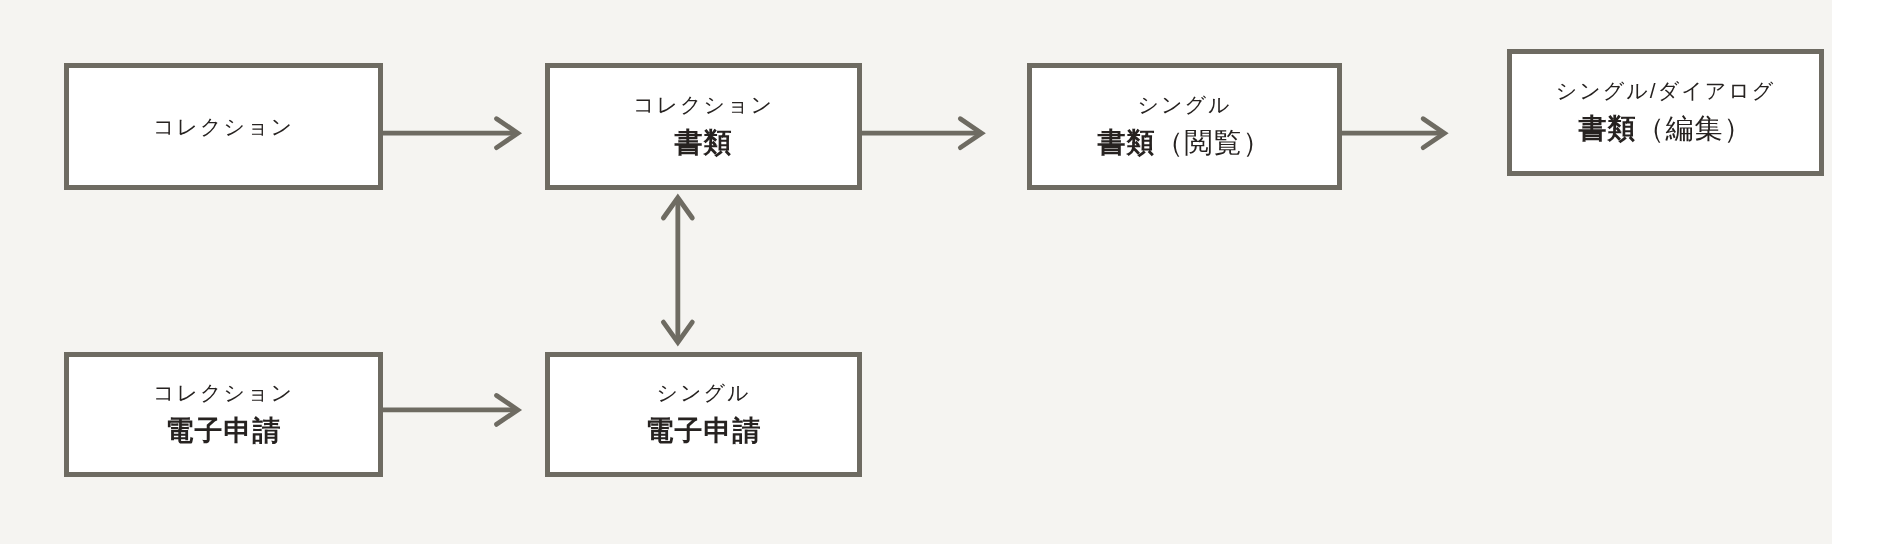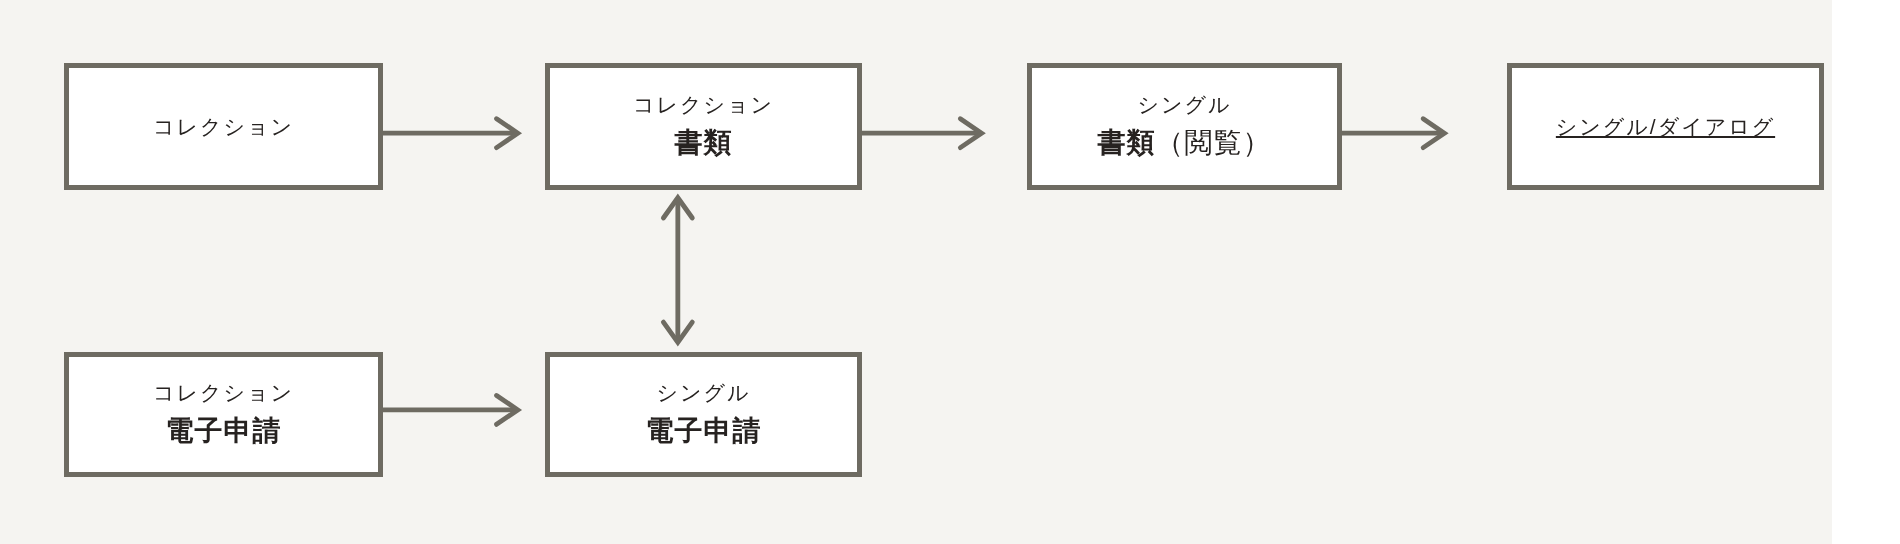--- a/index.html
+++ b/index.html
@@ -97,22 +97,23 @@
   <div class="node" style="left:545px; top:63px; width:317px; height:127px;">
     <span class="type">コレクション</span>
     <span class="name"><span>書類</span><span class="suffix"></span></span>
   </div>
 
   <div class="node" style="left:1027px; top:63px; width:315px; height:127px;">
     <span class="type">シングル</span>
     <span class="name"><span>書類</span><span class="suffix">（閲覧）</span></span>
   </div>
 
-  <div class="node" style="left:1507px; top:63px; width:317px; height:127px;text-decoration:underline;">
+  <div class="node" style="left:1507px; top:49px; width:317px; height:127px;">
     <span class="type">シングル/ダイアログ</span>
+    <span class="name"><span>書類</span><span class="suffix">（編集）</span></span>
   </div>
 
   <div class="node" style="left:64px; top:352px; width:319px; height:125px;">
     <span class="type">コレクション</span>
     <span class="name"><span>電子申請</span><span class="suffix"></span></span>
   </div>
 
   <div class="node" style="left:545px; top:352px; width:317px; height:125px;">
     <span class="type">シングル</span>
     <span class="name"><span>電子申請</span><span class="suffix"></span></span>

